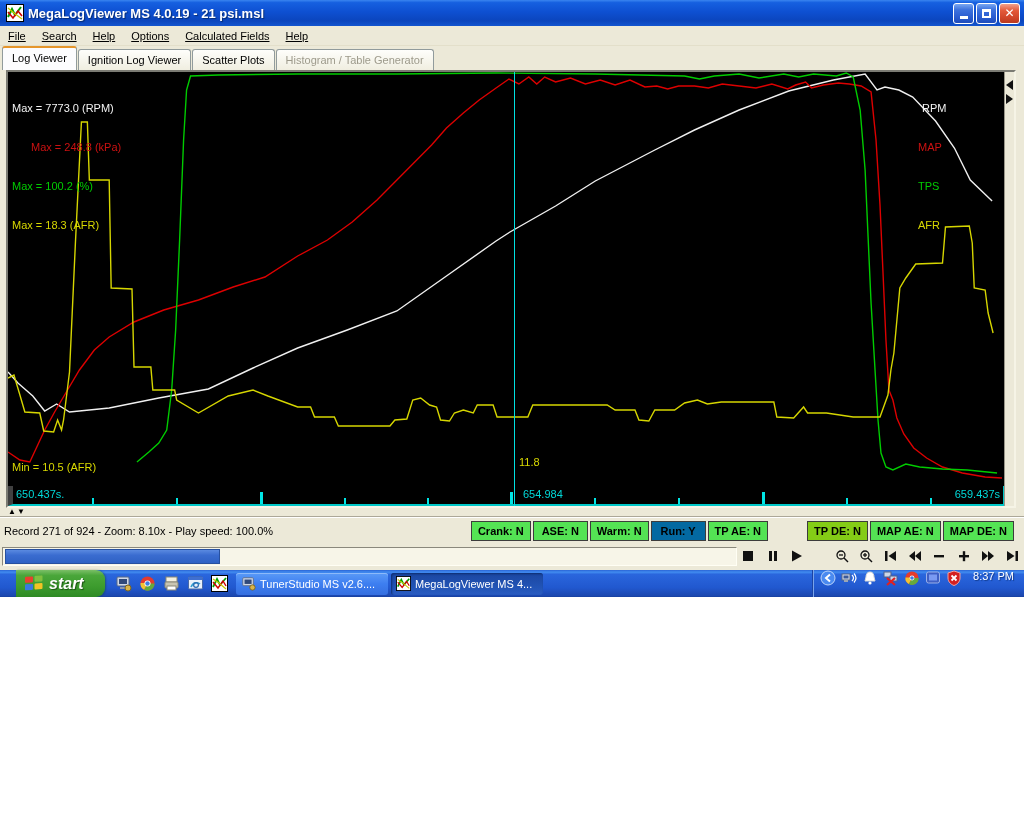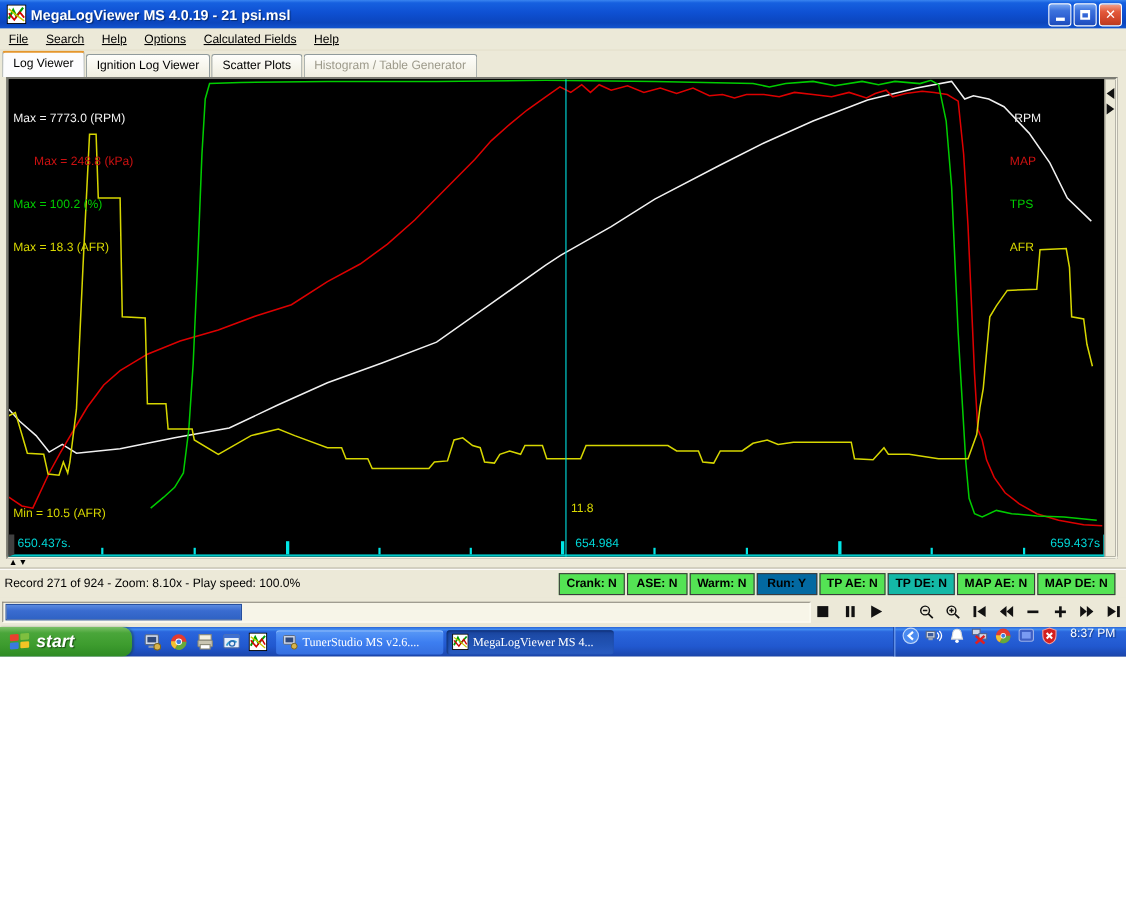--- a/index.html
+++ b/index.html
@@ -77,27 +77,27 @@
     border:1px solid; border-color:#8a887c #fffef4 #fffef4 #8a887c; }
   #position-thumb { position:absolute; top:1px; left:2px; height:15px;
     background:linear-gradient(180deg,#5a8ae0 0%,#3a6cd0 40%,#2f62c4 100%); border:1px solid #27509f; }
   .pbtn { width:25px; height:23px; display:flex; align-items:center; justify-content:center; }
   .pbtn svg { display:block; }
   .pgap { width:22px; }
 
   
   #taskbar { position:absolute; top:570px; left:0; width:1024px; height:27px;
     background:linear-gradient(180deg,#2a64d6 0%,#418cf0 8%,#2a66dd 16%,#2158cf 65%,#1c48b0 95%,#163f9e 100%); display:flex; align-items:center; }
-  #start-button { height:27px; width:120px; display:flex; align-items:center; padding-left:8px;
+  #start-button { height:27px; width:89px; display:flex; align-items:center; padding-left:8px;
     background:linear-gradient(180deg,#7bbf67 0%,#4aa63a 20%,#3d9c2e 60%,#2e8a24 100%);
-    border-radius:0 9px 9px 0; box-shadow:1px 0 2px #14421066; }
+    border-radius:0 9px 9px 0; box-shadow:1px 0 2px #14421066;margin-left:16px; }
   #start-label { color:#fff; font-weight:bold; font-style:italic; font-size:16px; margin-left:5px; text-shadow:1px 1px 1px #1c5214; }
   #quick-launch { display:flex; align-items:center; gap:7px; padding:0 8px 0 10px; }
   .ql-icon { width:17px; height:17px; }
-  #task-buttons { display:flex; align-items:center; gap:3px;font-family:Liberation Serif, serif; }
+  #task-buttons { display:flex; align-items:center; gap:3px; }
   .task-btn { width:152px; height:22px; border-radius:3px; display:flex; align-items:center; gap:4px;
     padding:0 5px; font-size:11px; color:#fff; background:linear-gradient(180deg,#5a9af7 0%,#3d7ef0 50%,#356fe0 100%);
     box-shadow:inset 0 1px 0 #8cbafa; white-space:nowrap; overflow:hidden; }
   .task-btn.active { background:linear-gradient(180deg,#1b46a0 0%,#2153b4 60%,#2a5cc2 100%);
     box-shadow:inset 1px 1px 2px #0d2d70; }
   .task-icon { width:15px; height:15px; flex:0 0 auto; }
   #tray { margin-left:auto; height:27px; display:flex; gap:5px; padding:0 10px 0 6px;
     background:linear-gradient(180deg,#2a64d6 0%,#418cf0 8%,#2a66dd 16%,#2158cf 65%,#1c48b0 95%,#163f9e 100%);
     border-left:1px solid #7aa4ea; box-shadow:-1px 0 0 #1b44a4; }
   .tray-icon { width:16px; height:16px; }
@@ -213,21 +213,21 @@
   <div id="range-arrows"><span>▲</span><span>▼</span></div>
 
   <div id="status-bar">
     <span id="record-status">Record 271 of 924 - Zoom: 8.10x - Play speed: 100.0%</span>
     <div id="status-badges">
         <span class="badge" style="background: rgb(84, 227, 84);">Crank: N</span>
         <span class="badge" style="background: rgb(84, 227, 84);">ASE: N</span>
         <span class="badge" style="background: rgb(84, 227, 84);">Warm: N</span>
         <span class="badge" style="background: #0369a1;">Run: Y</span>
         <span class="badge" style="background: rgb(84, 227, 84);">TP AE: N</span>
-        <span class="badge" style="background: #14b8a6;">TP DE: N</span>
+        <span class="badge" style="background: #84cc16; margin-left: 37px;">TP DE: N</span>
         <span class="badge" style="background: rgb(84, 227, 84);">MAP AE: N</span>
         <span class="badge" style="background: rgb(84, 227, 84);">MAP DE: N</span>
       </div>
   </div>
 
   <div id="control-bar">
     <div id="position-scrollbar">
       <div id="position-thumb" style="width: 215px;"></div>
     </div>
     <div class="pbtn">

